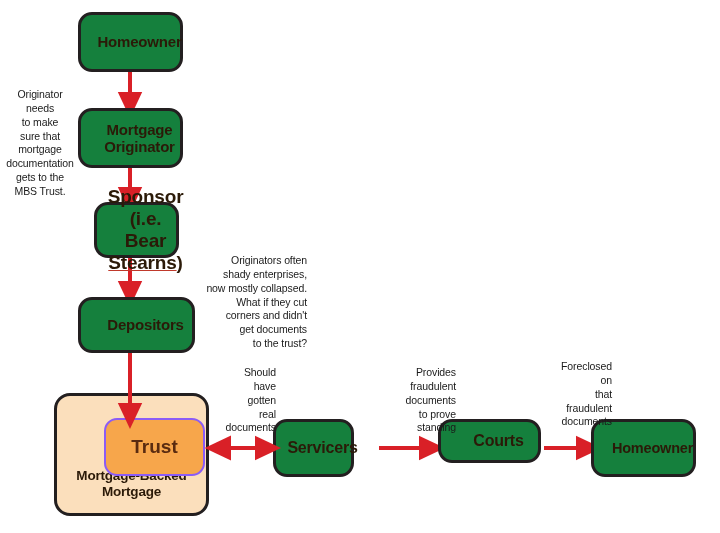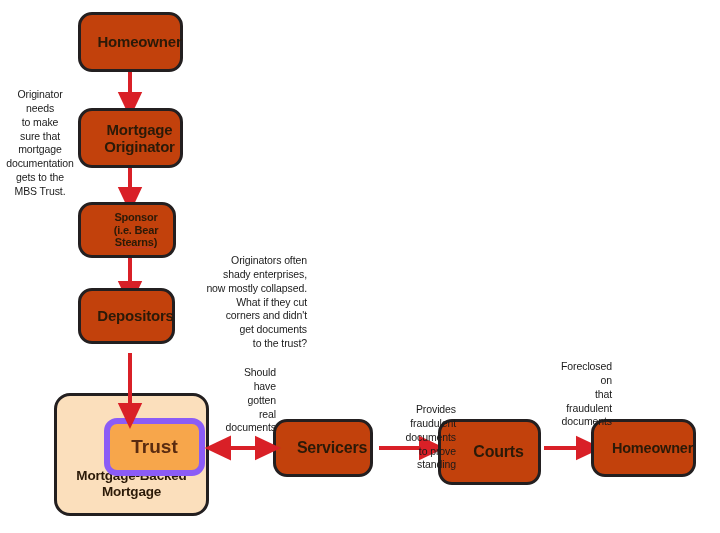--- a/index.html
+++ b/index.html
@@ -13,21 +13,21 @@
     height: 533px;
     background: #ffffff;
     font-family: "Liberation Sans", sans-serif;
     overflow: hidden;
   }
 
   
   .node {
     position: absolute;
     box-sizing: border-box;
-    background: #c2410c;
+    background: #15803d;
     border: 3px solid #231f20;
     border-radius: 14px;
     display: flex;
     align-items: center;
     justify-content: center;
     text-align: center;
     color: #2b1a08;
     font-weight: bold;
     font-size: 15px;
     line-height: 1.15;
@@ -55,21 +55,21 @@
     color: #2b1a08;
     font-weight: bold;
     font-size: 13.5px;
     line-height: 1.2;
     letter-spacing: -0.2px;
   }
   .trust-box {
     position: absolute;
     box-sizing: border-box;
     background: #f7a64b;
-    border: 6px solid #8b5cf6;
+    border: 2px solid #8b5cf6;
     border-radius: 13px;
     display: flex;
     align-items: center;
     justify-content: center;
     color: #5a2b10;
     font-weight: bold;
     font-size: 19px;
     z-index: 6;
   }
 
@@ -146,36 +146,36 @@
     <span class="label">Homeowner</span>
   </div>
 
   <div class="node" style="left:78px; top:108px; width:105px; height:60px;">
     <div>
       <span class="sub">Mortgage</span>
       <span class="sub">Originator</span>
     </div>
   </div>
 
-  <div class="node" style="left:78px; top:202px; width:98px; height:56px; font-size:11px;">
+  <div class="node" style="left:94px; top:202px; width:85px; height:56px; font-size:19px;">
     <div>
       <span class="sub">Sponsor</span>
       <span class="sub"><span>(i.e. Bear </span><span class="uline">Stearns</span><span>)</span></span>
     </div>
   </div>
 
-  <div class="node" style="left:78px; top:288px; width:97px; height:56px;">
+  <div class="node" style="left:78px; top:297px; width:117px; height:56px;">
     <span class="label">Depositors</span>
   </div>
 
-  <div class="node" style="left:273px; top:419px; width:100px; height:58px; font-size:16px;">
+  <div class="node" style="left:273px; top:419px; width:81px; height:58px; font-size:16px;">
     <span class="label">Servicers</span>
   </div>
 
-  <div class="node" style="left:438px; top:419px; width:103px; height:66px; font-size:16px;">
+  <div class="node" style="left:438px; top:419px; width:103px; height:44px; font-size:16px;">
     <span class="label">Courts</span>
   </div>
 
   <div class="node" style="left:591px; top:419px; width:105px; height:58px; font-size:14.5px;">
     <span class="label">Homeowner</span>
   </div>
 
   <svg class="arrow-svg top" viewBox="0 0 720 533">
 
     <g>
@@ -203,21 +203,21 @@
 corners and didn't
 get documents
 to the trust?</div>
 
   <div class="annot" style="left:196px; top:366px; width:80px; white-space:pre-line;">Should
 have
 gotten
 real
 documents</div>
 
-  <div class="annot" style="left:360px; top:366px; width:96px; white-space:pre-line;margin-top:37px;">Provides
+  <div class="annot" style="left:360px; top:366px; width:96px; white-space:pre-line;">Provides
 fraudulent
 documents
 to prove
 standing</div>
 
   <div class="annot" style="left:520px; top:360px; width:92px; white-space:pre-line;">Foreclosed
 on
 that
 fraudulent
 documents</div>

